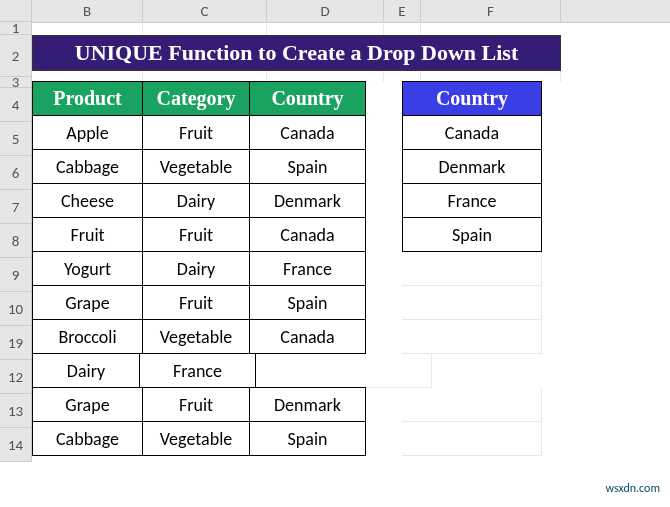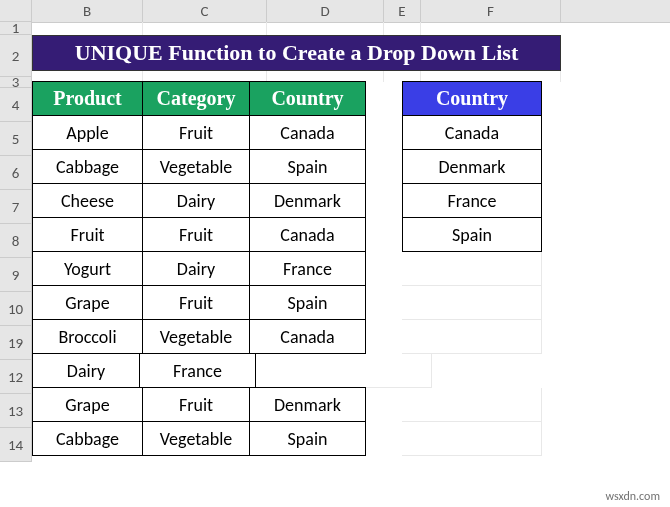--- a/index.html
+++ b/index.html
@@ -112,23 +112,23 @@
     .cD { width: 117px; }
     .cF { width: 140px; }
     .gap { border: none !important; width:37px; }
     .empty {
       border-right: 1px solid #e8e8e8;
       border-bottom: 1px solid #e8e8e8;
     }
     .watermark {
       position: absolute;
       right: 10px;
-      bottom: 4px;
+      bottom: 12px;
       font-size: 12px;
-      color: #737373;
+      color: #0c4a6e;
     }
   </style>
 </head>
 <body>
 
 <div class="col-header-row">
   <div class="col-header corner"></div>
 
   <div class="col-header">B</div>
   <div class="col-header">C</div>

